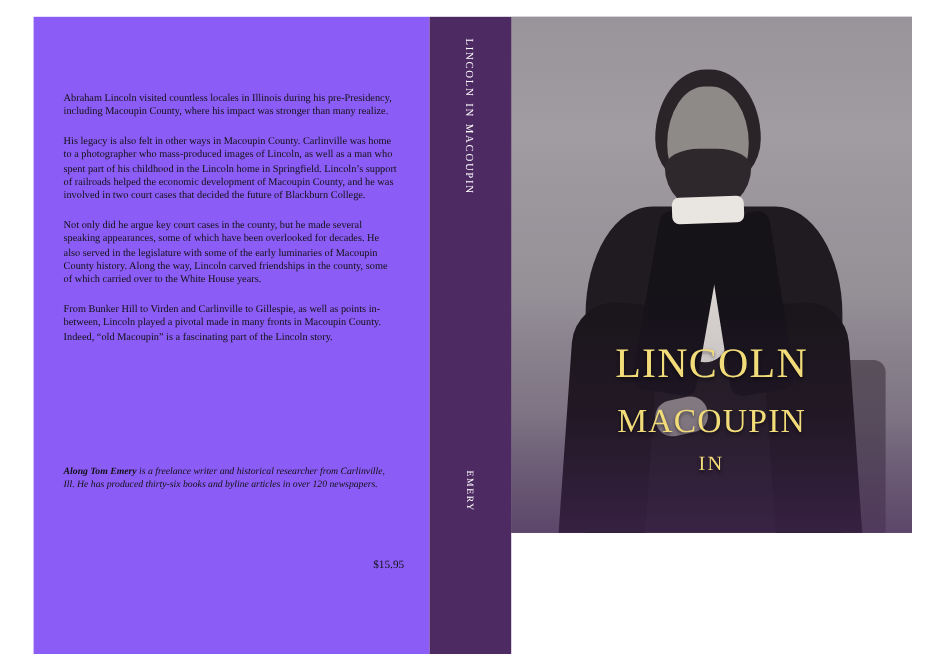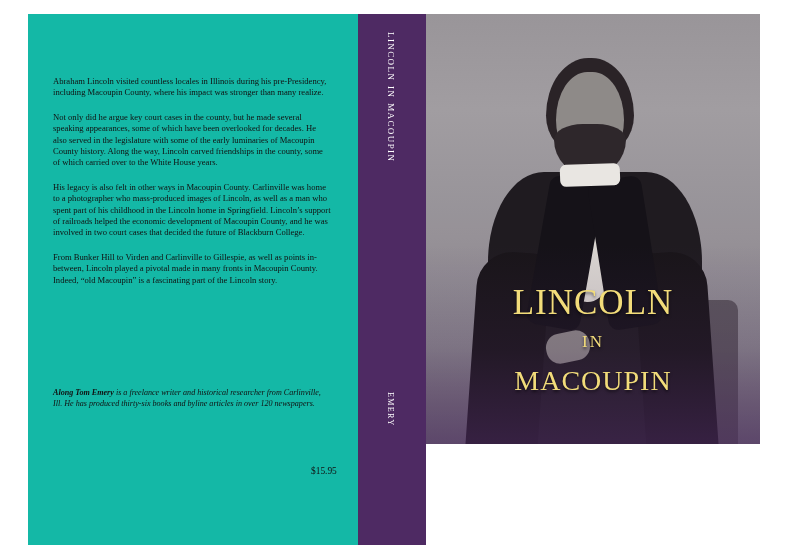--- a/index.html
+++ b/index.html
@@ -21,21 +21,21 @@
     background: #ffffff;
   }
 
   
   #back-cover {
     position: absolute;
     left: 28px;
     top: 14px;
     width: 330px;
     height: 531px;
-    background: #14b8a6;
+    background: #8b5cf6;
     box-sizing: border-box;
   }
 
   #back-text-block {
     position: absolute;
     left: 25px;
     top: 62px;
     width: 278px;
   }
   #back-text-block p {
@@ -272,22 +272,22 @@
 </style>
 </head>
 <body>
 
 <div id="cover-wrap">
 
   <div id="back-cover">
 
     <div id="back-text-block">
       <p>Abraham Lincoln visited countless locales in Illinois during his pre-Presidency, including Macoupin County, where his impact was stronger than many realize.</p>
+      <p>His legacy is also felt in other ways in Macoupin County. Carlinville was home to a photographer who mass-produced images of Lincoln, as well as a man who spent part of his childhood in the Lincoln home in Springfield. Lincoln’s support of railroads helped the economic development of Macoupin County, and he was involved in two court cases that decided the future of Blackburn College.</p>
       <p>Not only did he argue key court cases in the county, but he made several speaking appearances, some of which have been overlooked for decades. He also served in the legislature with some of the early luminaries of Macoupin County history. Along the way, Lincoln carved friendships in the county, some of which carried over to the White House years.</p>
-      <p>His legacy is also felt in other ways in Macoupin County. Carlinville was home to a photographer who mass-produced images of Lincoln, as well as a man who spent part of his childhood in the Lincoln home in Springfield. Lincoln’s support of railroads helped the economic development of Macoupin County, and he was involved in two court cases that decided the future of Blackburn College.</p>
       <p>From Bunker Hill to Virden and Carlinville to Gillespie, as well as points in-between, Lincoln played a pivotal made in many fronts in Macoupin County. Indeed, “old Macoupin” is a fascinating part of the Lincoln story.</p>
     </div>
 
     <div id="author-bio"><span class="bio-lead">Along Tom Emery</span><span> is a freelance writer and historical researcher from Carlinville, Ill. He has produced thirty-six books and byline articles in over 120 newspapers.</span></div>
 
     <div id="price">$15.95</div>
   </div>
 
   <div id="spine">
     <div class="spine-rot" id="spine-title">Lincoln in Macoupin</div>
@@ -310,20 +310,20 @@
       <div class="fig" id="fig-hair"></div>
       <div class="fig" id="fig-face"></div>
       <div class="fig" id="fig-beard"></div>
       <div class="fig" id="fig-collar"></div>
 
       <div id="portrait-veil"></div>
     </div>
 
     <div id="front-title-block">
       <div id="front-title-main">Lincoln</div>
+      <div id="front-title-sub">Macoupin</div>
       <div id="front-title-in">in</div>
-      <div id="front-title-sub">Macoupin</div>
     </div>
 
     <div id="front-author">Tom Emery</div>
   </div>
 
 </div>
 
 </body></html>

